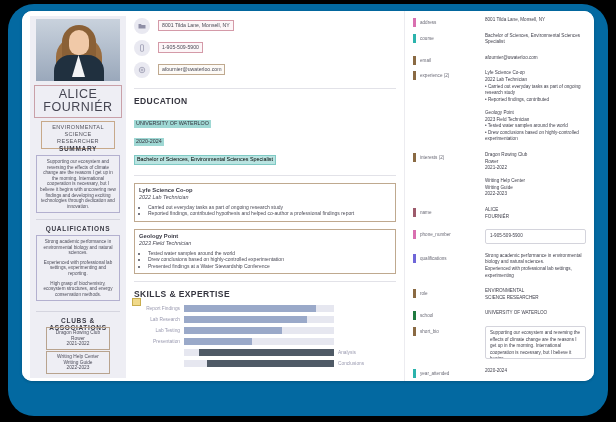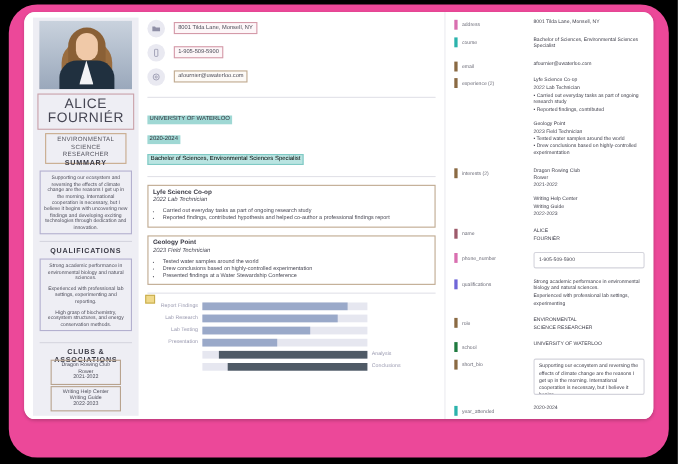--- a/index.html
+++ b/index.html
@@ -2,21 +2,21 @@
 <html><head>
 <meta charset="utf-8">
 <style>
   * { box-sizing: border-box; margin:0; padding:0; }
   html,body { width:616px; height:422px; overflow:hidden; background:#000; }
   body { font-family:"Liberation Sans", sans-serif; }
 
   
   .frame {
     position:absolute; left:8px; top:4px; width:600px; height:412px;
-    background:#ec4899; border-radius:26px;
+    background:#0369a1; border-radius:26px;
     box-shadow: 0 2px 6px rgba(0,0,0,.35);
   }
   .frame-inner {
     position:absolute; left:14px; top:7px; width:572px; height:370px;
     background:#ffffff; border-radius:10px; overflow:hidden;
     box-shadow:0 1px 3px rgba(0,0,0,.18);
   }
 
   
   .doc { position:absolute; left:0; top:0; width:382px; height:370px; background:#fff; }
@@ -220,20 +220,21 @@
           <span class="c-icon">
             <svg viewBox="0 0 16 16" fill="none" stroke="#8f8fa6" stroke-width="1.4">
                 <circle cx="8" cy="8" r="5.5"></circle>
                 <circle cx="8" cy="8" r="2"></circle>
               </svg>
           </span>
           <span class="c-val hl-brown">afournier@uwaterloo.com</span>
         </div>
 
         <div class="sec-rule"></div>
+        <div class="sec-title">EDUCATION</div>
         <div><span class="edu-line hl-teal">UNIVERSITY OF WATERLOO</span></div>
         <div><span class="edu-line hl-teal">2020-2024</span></div>
         <div><span class="edu-line hl-teal-o">Bachelor of Sciences, Environmental Sciences Specialist</span></div>
 
         <div class="sec-rule" style="margin-top:9px"></div>
 
         <div class="job-box">
           <div class="job-title">Lyfe Science Co-op</div>
           <div class="job-sub">2022 Lab Technician</div>
           <ul>
@@ -246,20 +247,21 @@
           <div class="job-title">Geology Point</div>
           <div class="job-sub">2023 Field Technician</div>
           <ul>
             <li>Tested water samples around the world</li>
             <li>Drew conclusions based on highly-controlled experimentation</li>
             <li>Presented findings at a Water Stewardship Conference</li>
           </ul>
         </div>
 
         <div class="sec-rule" style="margin-top:4px"></div>
+        <div class="sec-title">SKILLS &amp; EXPERTISE</div>
         <div class="chart" id="skills-chart">
 
         <div class="grp1">
               <div class="bar-row">
                 <span class="bar-label" style="left: 0px; width: 46px;">Report Findings</span>
                 <span class="bar-track" style="left: 50px; width: 150px;"></span>
                 <span class="bar-fill" style="left: 50px; width: 132px;"></span>
               </div>
               <div class="bar-row">
                 <span class="bar-label" style="left: 0px; width: 46px;">Lab Research</span>

